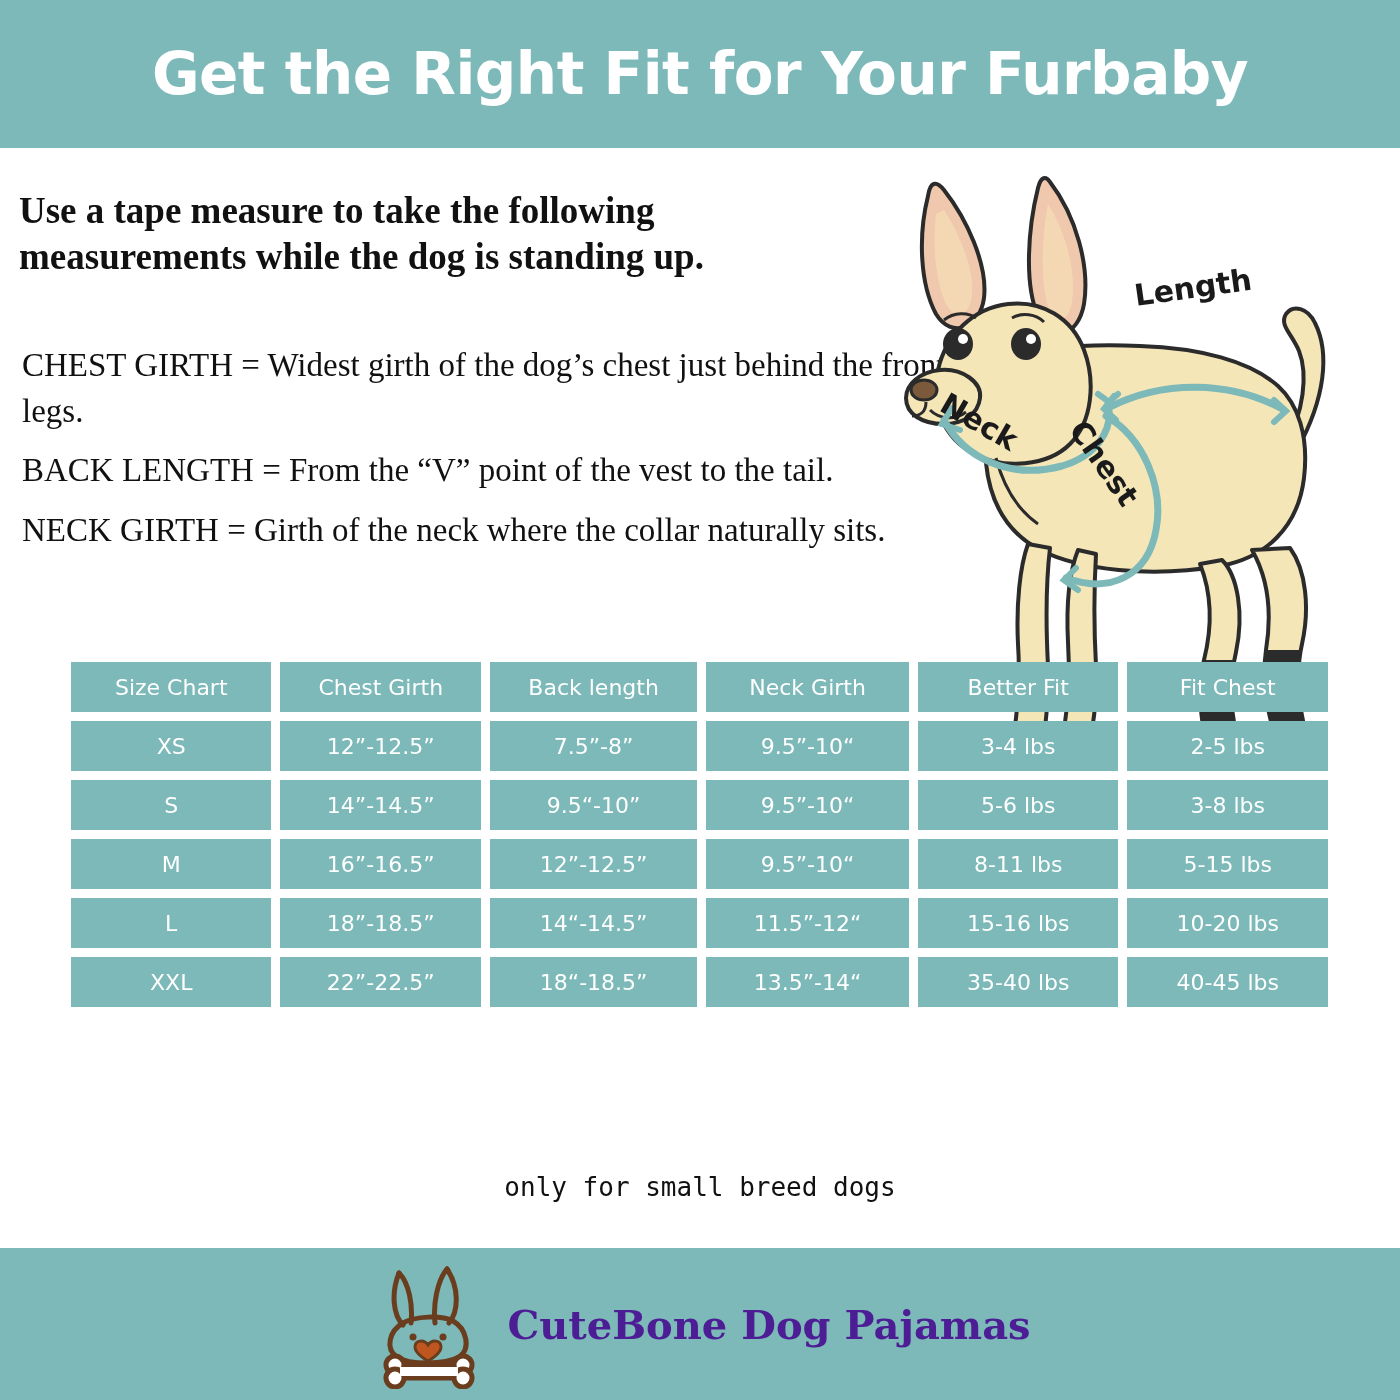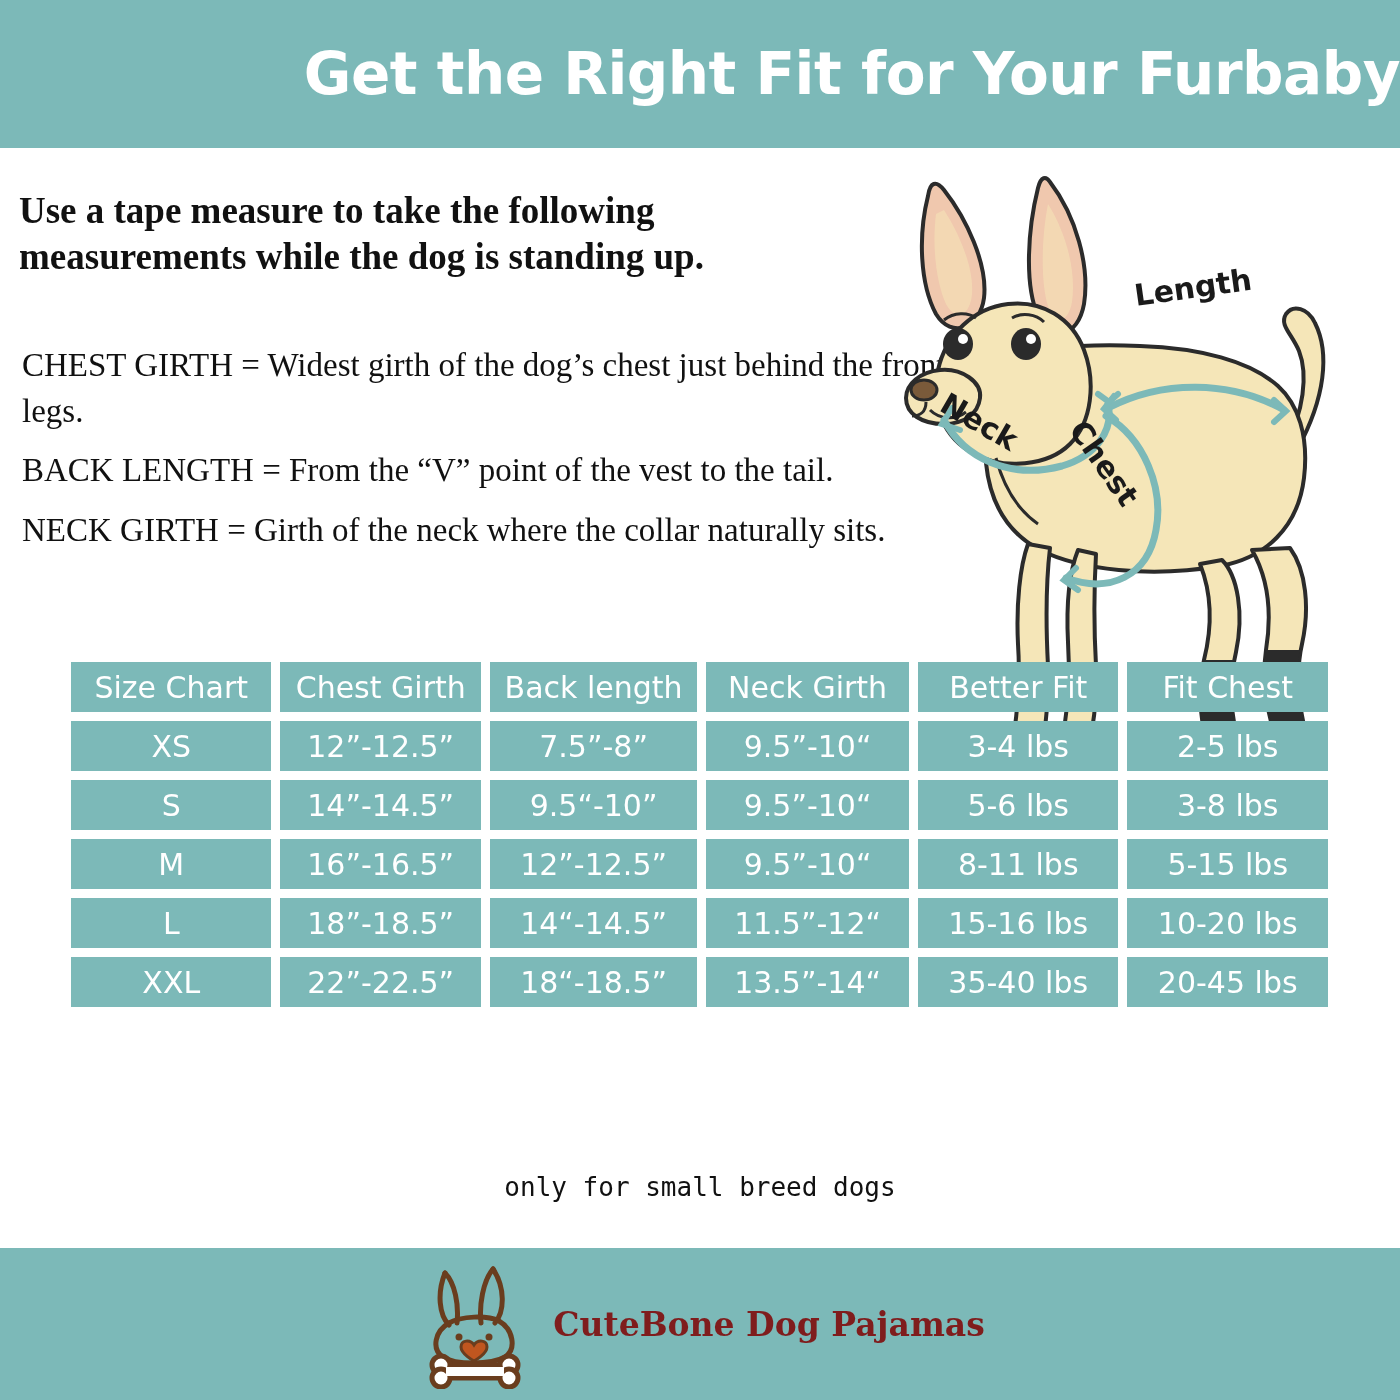--- a/index.html
+++ b/index.html
@@ -9,21 +9,21 @@
     font-family:"Liberation Sans", sans-serif;
     overflow:hidden;
     position:relative;
   }
   .page { width:1400px; height:1400px; position:relative; display:flex; flex-direction:column; }
 
   
   .header {
     background:#7cb9b8;
     height:148px;
-    display:flex; align-items:center; justify-content:flex-end;
+    display:flex; align-items:center; justify-content:center;
     flex:0 0 auto;
   }
   .header-title {
     color:#ffffff;
     font-family:"DejaVu Sans", sans-serif;
     font-weight:bold;
     font-size:58px;
     letter-spacing:-0.5px;
     white-space:nowrap;
   }
@@ -69,21 +69,21 @@
   table.size-chart {
     border-collapse:separate;
     border-spacing:9px 9px;
     width:1275px;
     table-layout:fixed;
   }
   table.size-chart th, table.size-chart td {
     background:#7cb9b8;
     color:#ffffff;
     font-family:"DejaVu Sans", sans-serif;
-    font-size:30px;
+    font-size:22px;
     font-weight:normal;
     height:50px;
     text-align:center;
     vertical-align:middle;
     padding:0 4px;
     white-space:nowrap;
   }
   table.size-chart col.c0 { width:178px; }
   table.size-chart col.c1 { width:178px; }
   table.size-chart col.c2 { width:184px; }
@@ -105,24 +105,24 @@
   .footer {
     background:#7cb9b8;
     height:152px;
     flex:0 0 auto;
     display:flex; align-items:center; justify-content:center;
     gap:18px;
   }
   .footer-logo { width:120px; height:130px; }
   .footer-logo svg { display:block; }
   .footer-title {
-    color:#7f1d1d;
+    color:#4c1d95;
     font-family:"DejaVu Serif", serif;
     font-weight:bold;
-    font-size:33px;
+    font-size:40px;
     white-space:nowrap;
   }
 
   .label-text {
     font-family:"DejaVu Sans", sans-serif;
     font-weight:bold;
     fill:#1a1a1a;
   }
 </style>
 </head>
@@ -270,21 +270,21 @@
             <td>11.5”-12“</td>
             <td>15-16 lbs</td>
             <td>10-20 lbs</td>
           </tr>
           <tr>
             <td>XXL</td>
             <td>22”-22.5”</td>
             <td>18“-18.5”</td>
             <td>13.5”-14“</td>
             <td>35-40 lbs</td>
-            <td>20-45 lbs</td>
+            <td>40-45 lbs</td>
           </tr>
         </tbody>
       </table>
     </div>
 
     <div class="note">
       <div>only for small breed dogs</div>
     </div>
 
   </div>

